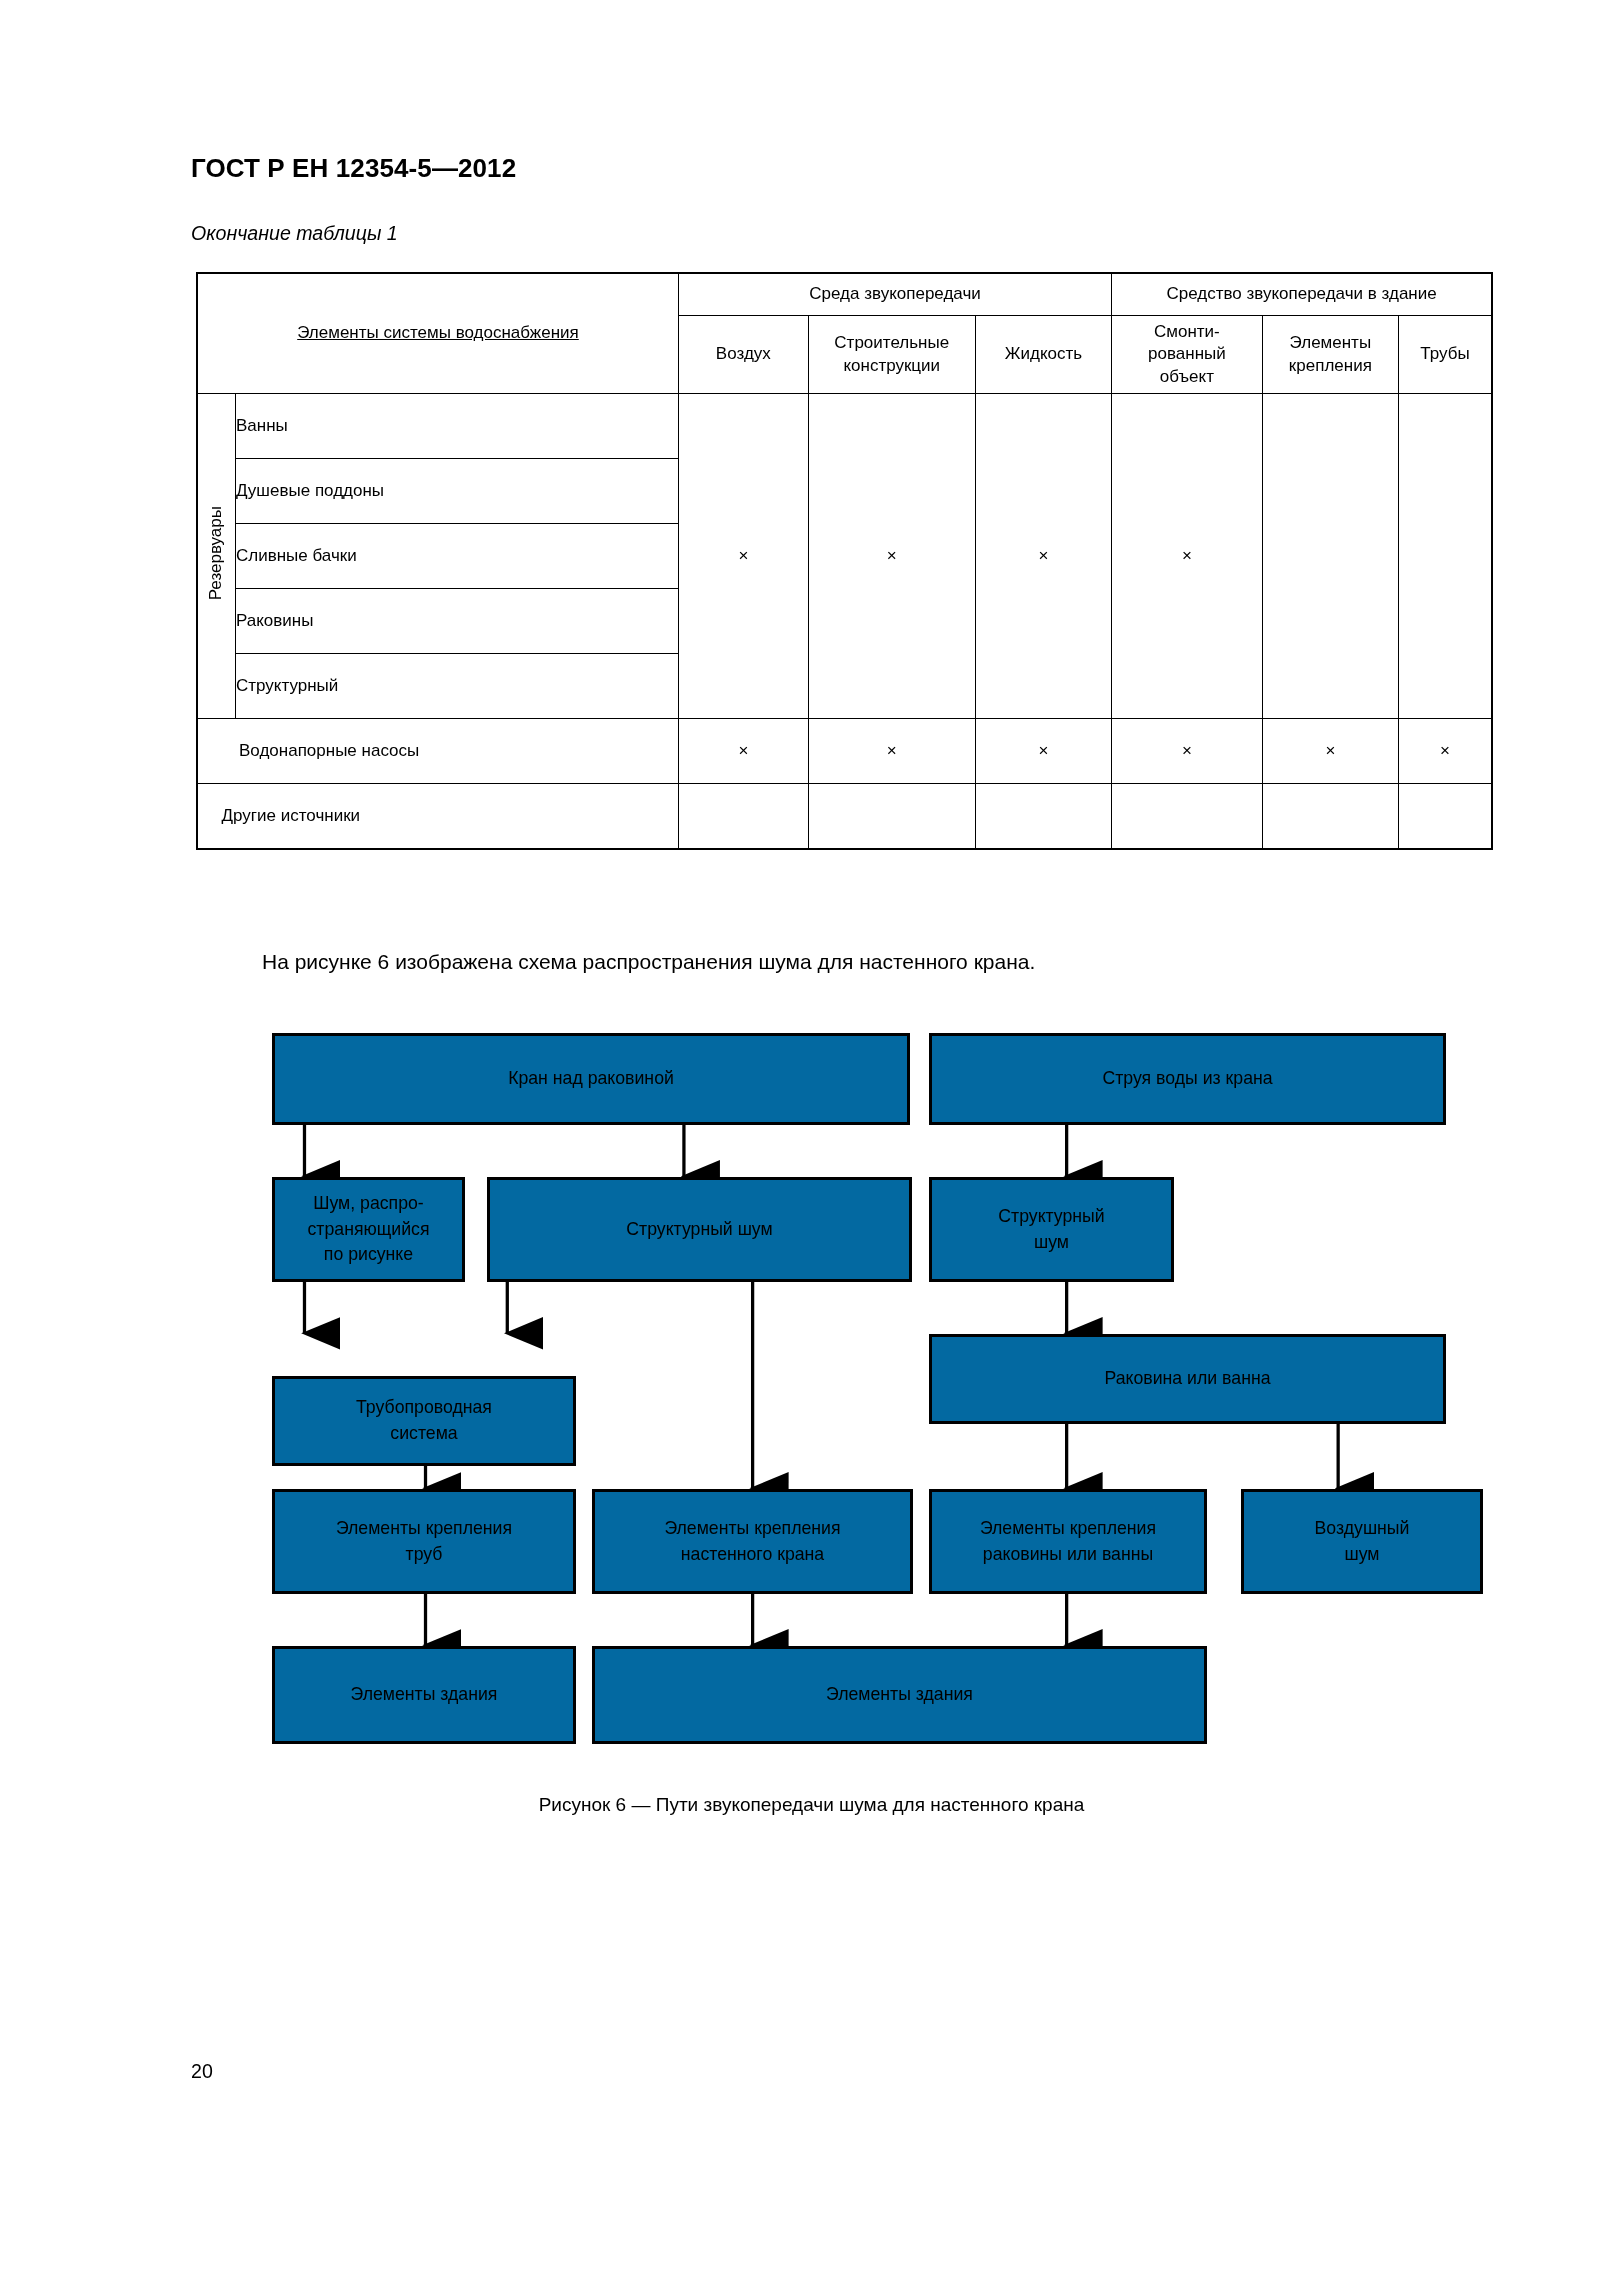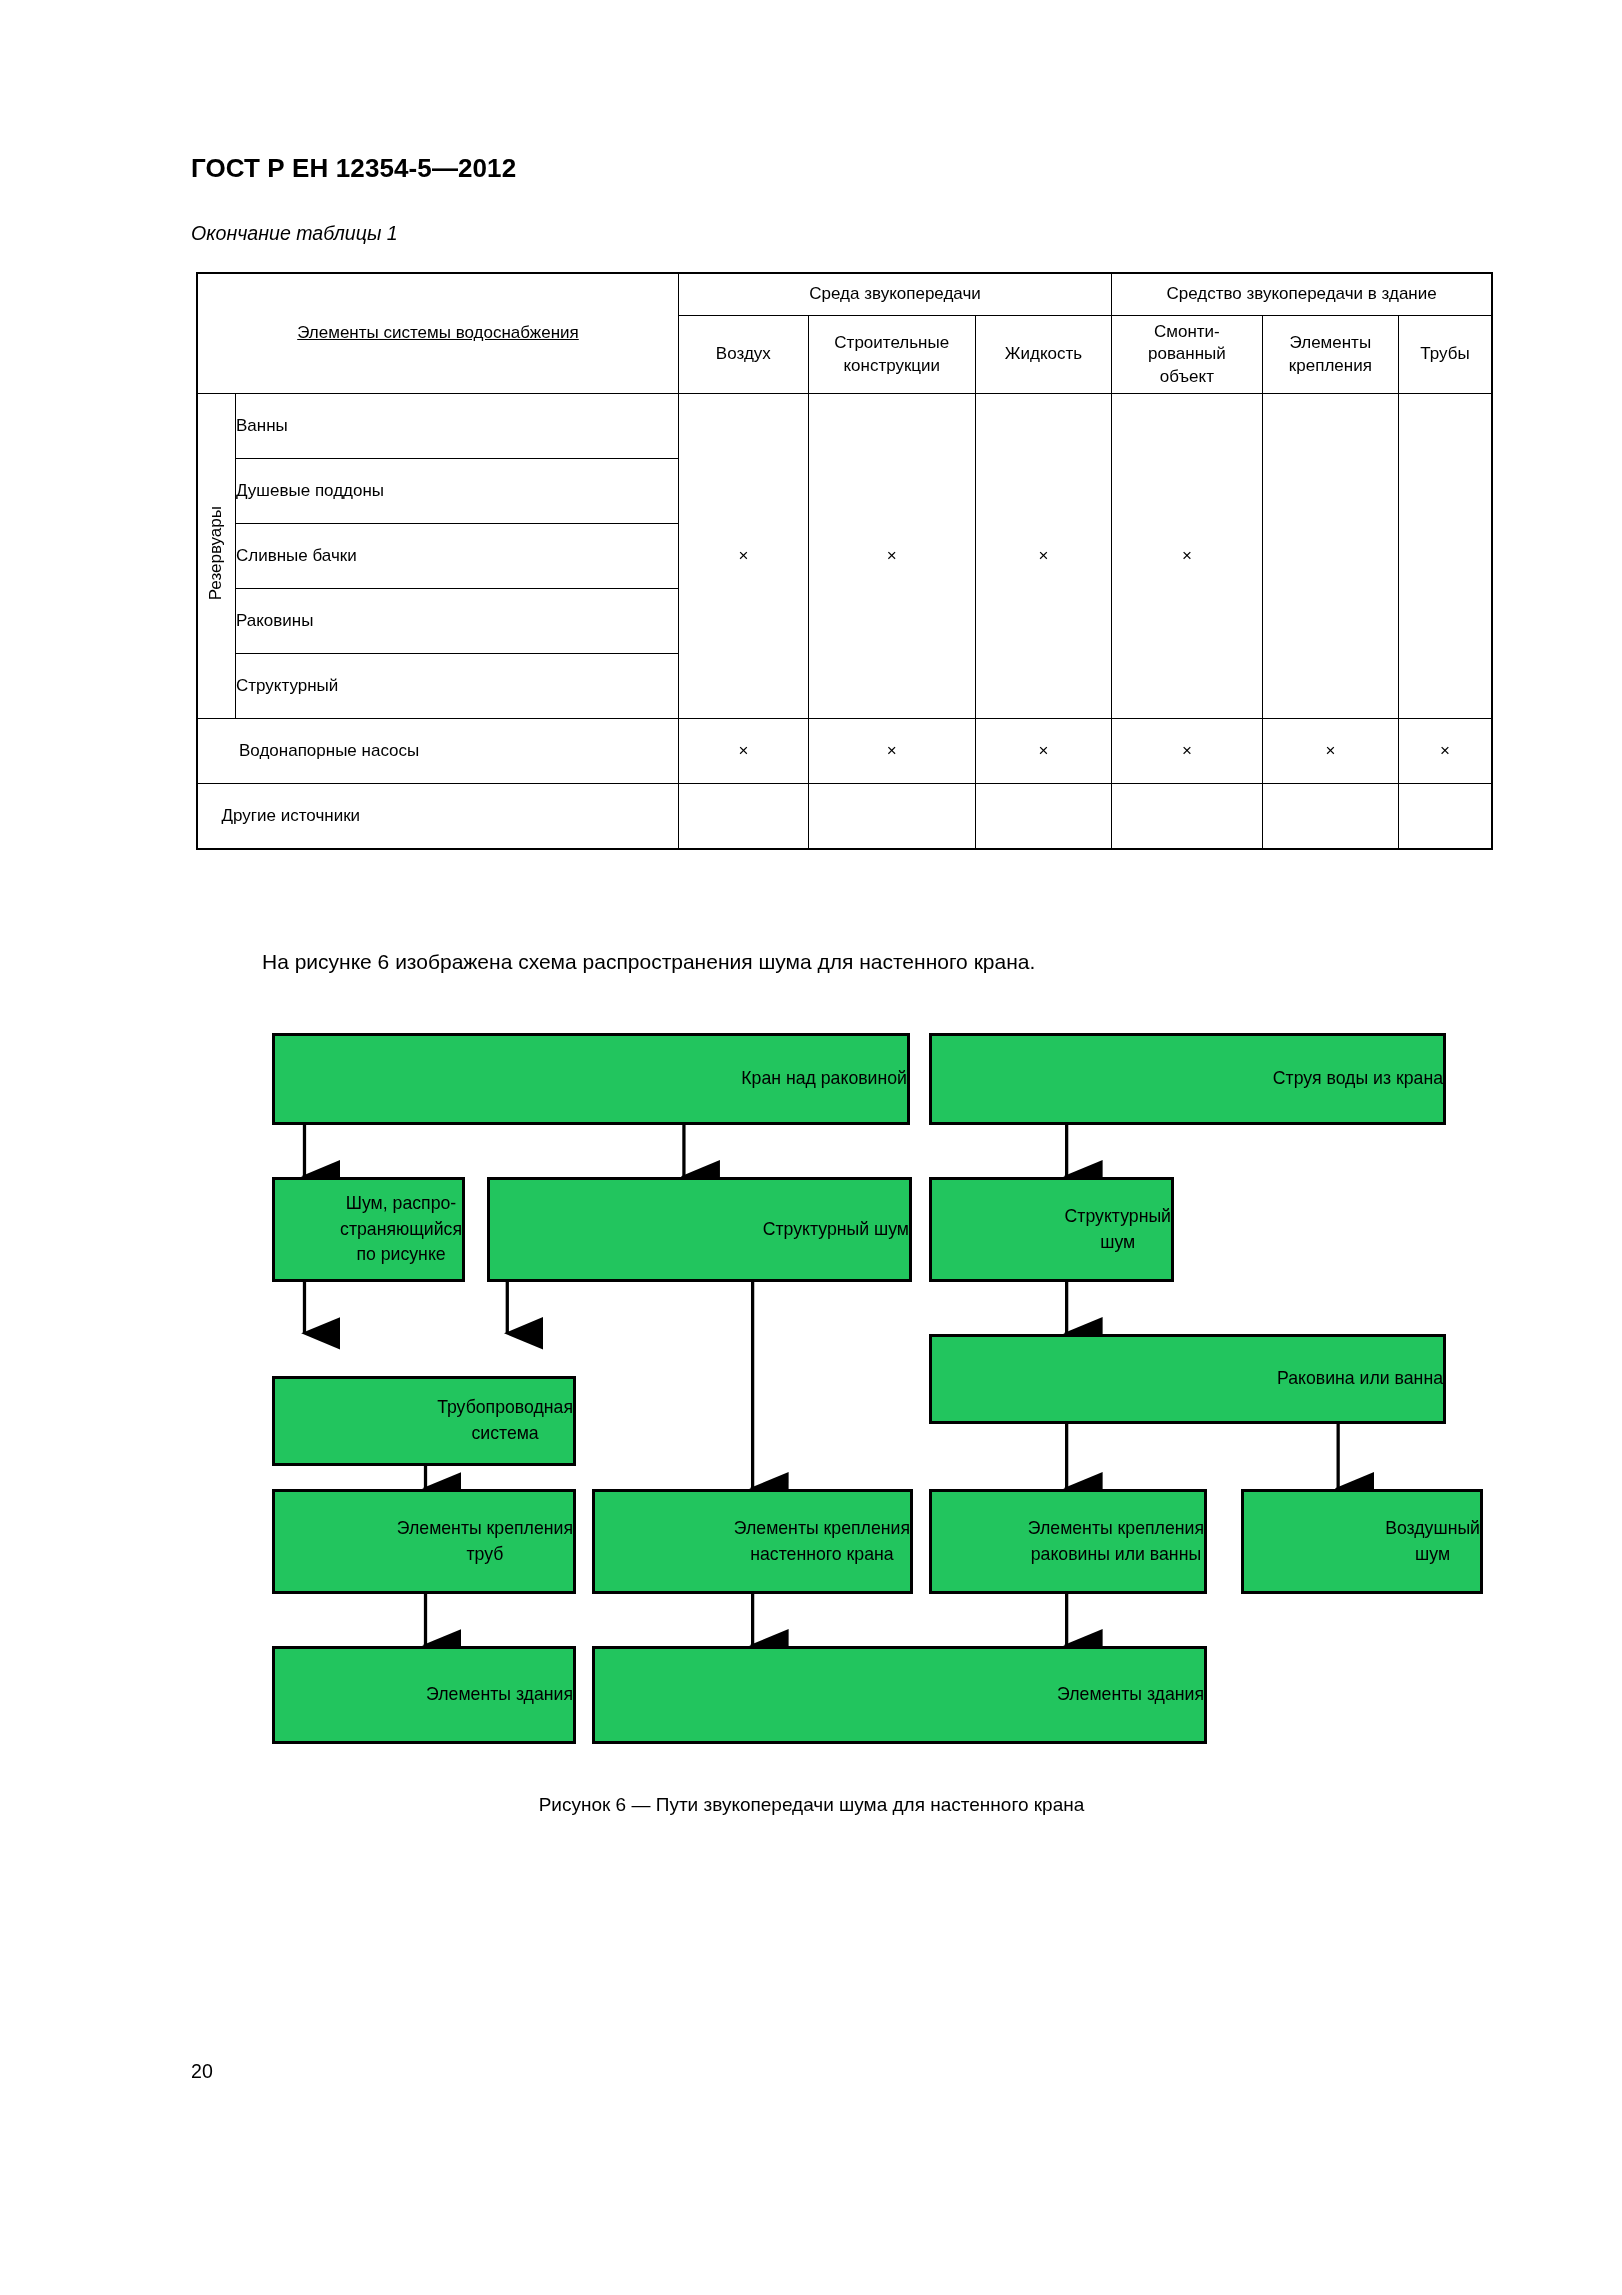--- a/index.html
+++ b/index.html
@@ -66,22 +66,22 @@
     position:absolute; left:262px; top:934px;
     font-size:21px;
     margin-top:16px;
   }
 
   
   .diagram { position:absolute; left:0; top:0; width:1623px; height:2295px; pointer-events:none; }
   .fbox {
     position:absolute;
     border:3.3px solid #000;
-    background:#22c55e;
-    display:flex; align-items:center; justify-content:flex-end;
+    background:#0369a1;
+    display:flex; align-items:center; justify-content:center;
     text-align:center;
     font-size:17.7px;
     line-height:1.45;
     box-sizing:border-box;
   }
 
   
   .fig-caption {
     position:absolute; left:0; top:1794px; width:1623px;
     text-align:center; font-size:19px;

